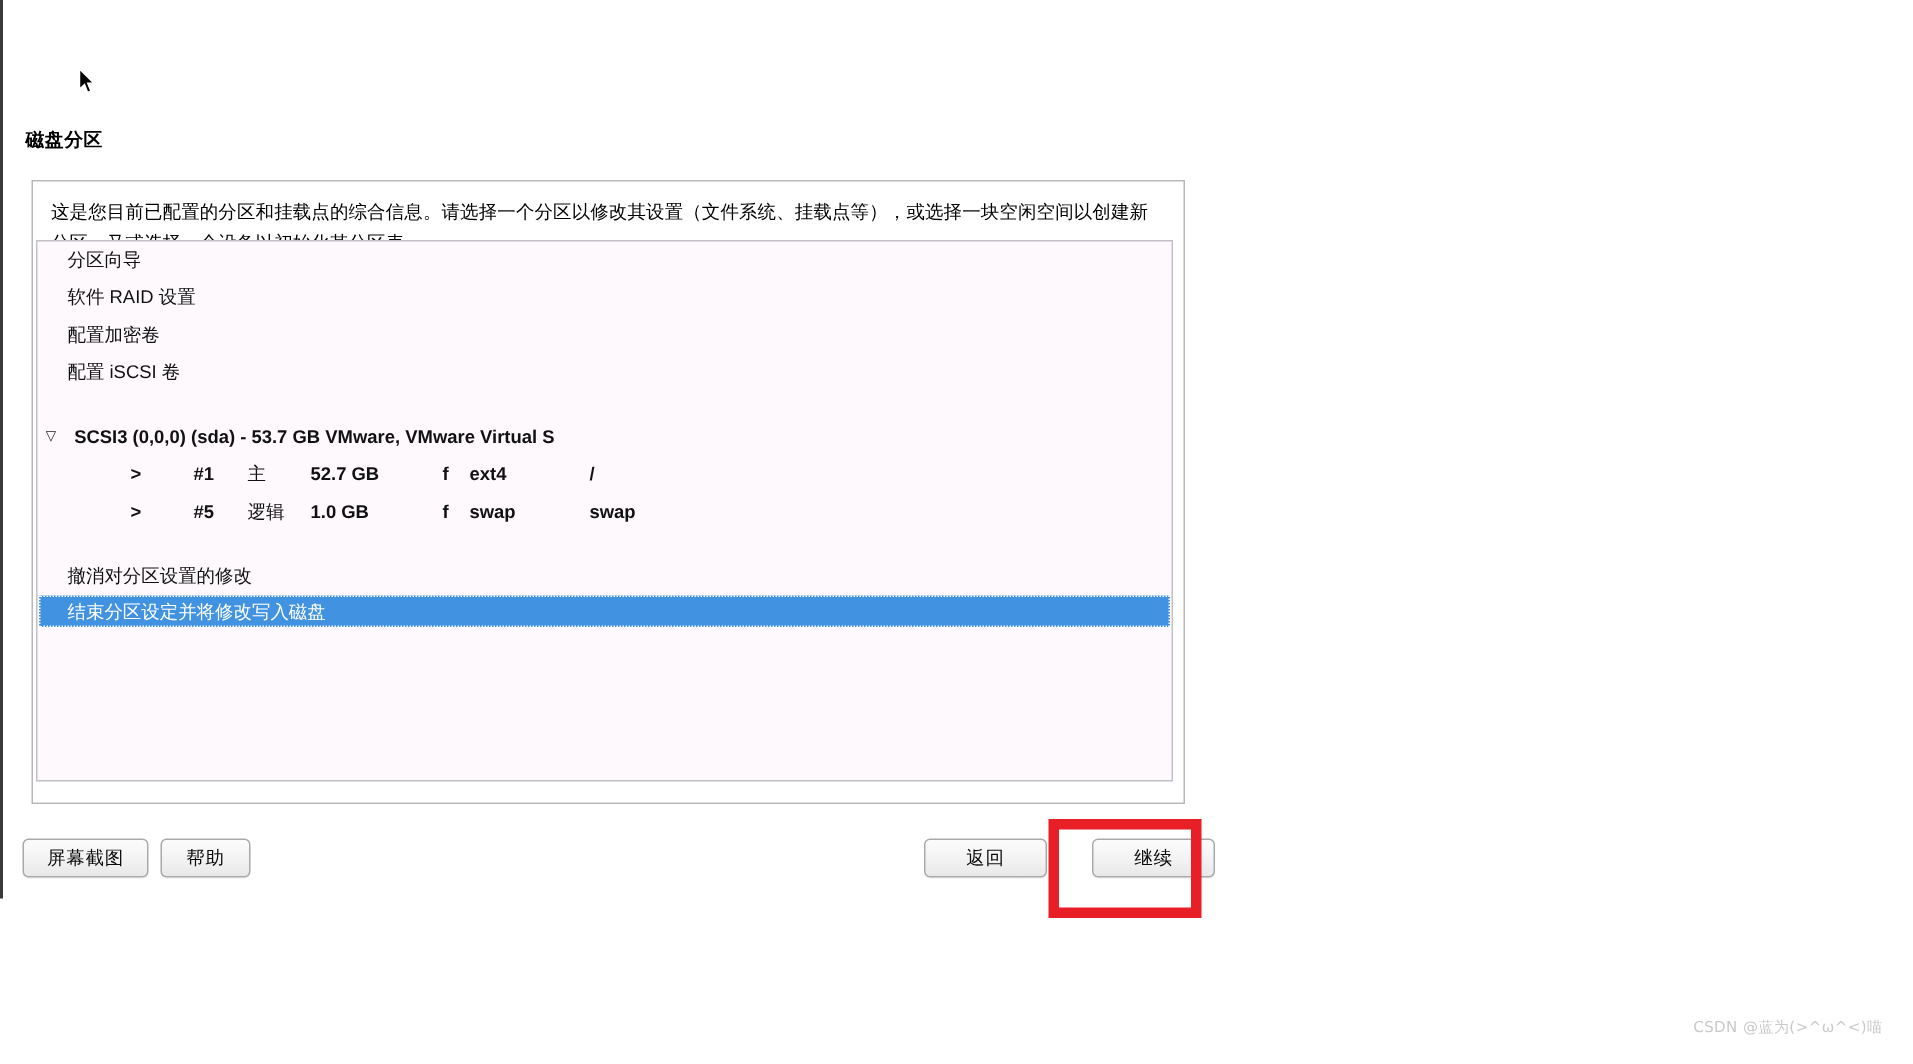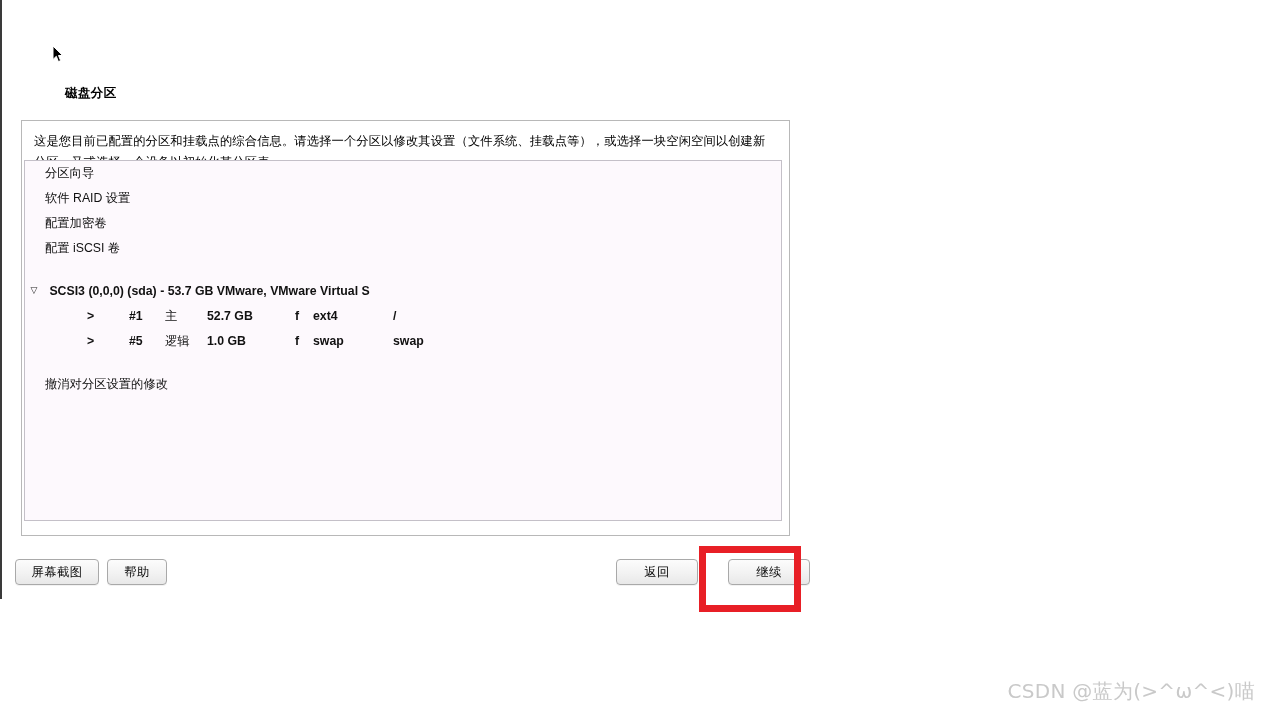--- a/index.html
+++ b/index.html
@@ -98,21 +98,20 @@
 
   
   #page-title {
     position: absolute;
     left: 15px;
     top: 85px;
     font-size: 12.5px;
     font-weight: bold;
     color: #000000;
     letter-spacing: 0.4px;
-    margin-left: 48px;
   }
 
   
   #description-box {
     position: absolute;
     left: 19px;
     top: 120px;
     width: 769px;
     height: 416px;
     background: #ffffff;
@@ -218,21 +217,21 @@
     border: 7px solid #e81f26;
     background: transparent;
     pointer-events: none;
   }
 
   
   #watermark {
     position: absolute;
     right: 20px;
     top: 678px;
-    font-size: 20px;
+    font-size: 10px;
     color: #c9c9c9;
     letter-spacing: 0.3px;
     font-family: "DejaVu Sans", sans-serif;
   }
 </style>
 </head>
 <body>
 
 <div id="installer-window">
 
@@ -288,20 +287,23 @@
         <span class="c-fs">swap</span>
         <span class="c-mount">swap</span>
       </div>
 
       <div class="spacer-md"></div>
 
       <div class="list-row indent1">
         <span>撤消对分区设置的修改</span>
       </div>
 
+      <div id="row-selected">
+        <span>结束分区设定并将修改写入磁盘</span>
+      </div>
 
     </div>
   </div>
 
   <div class="btn" id="btn-screenshot">屏幕截图</div>
   <div class="btn" id="btn-help">帮助</div>
   <div class="btn" id="btn-back">返回</div>
   <div class="btn" id="btn-continue">继续</div>
 
 </div>

